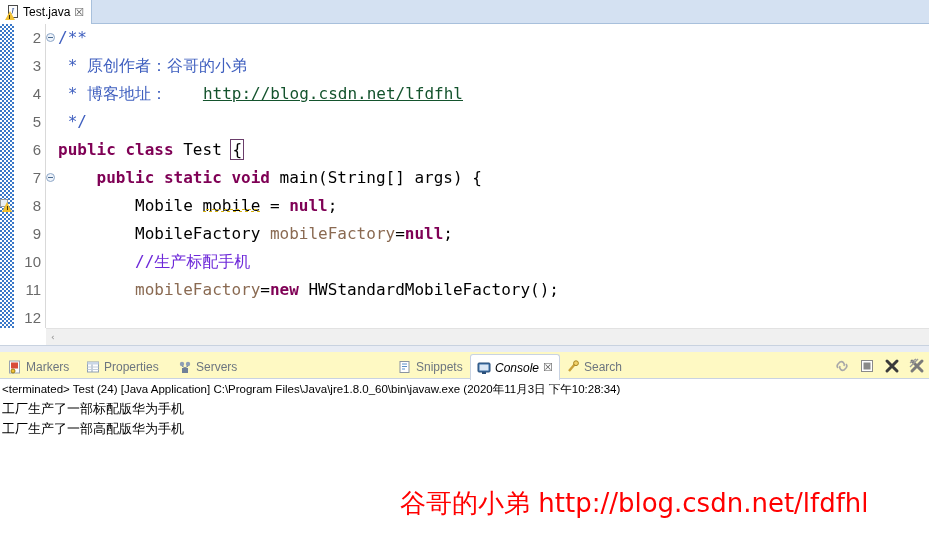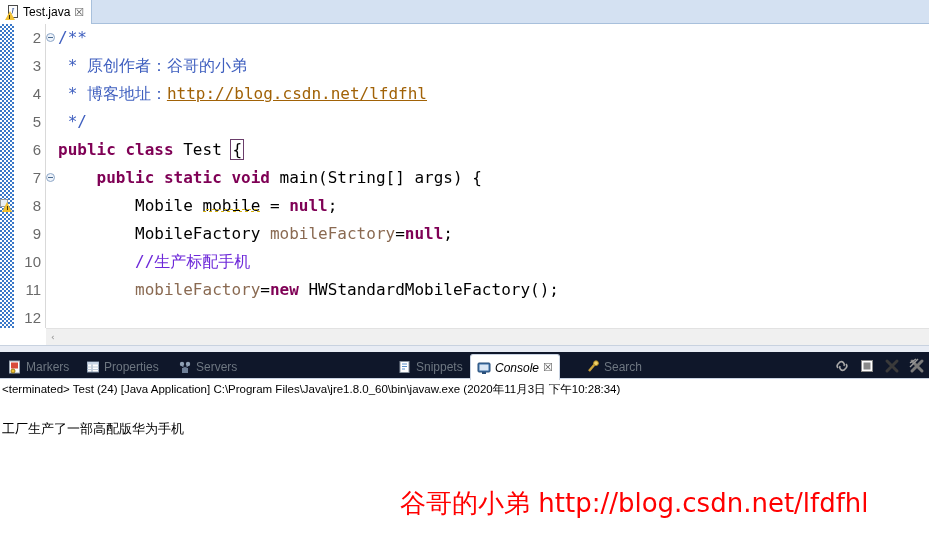--- a/index.html
+++ b/index.html
@@ -80,21 +80,21 @@
     padding-right:5px;box-sizing:border-box;width:32px;
   }
   .code{
     font-family:"DejaVu Sans Mono","Liberation Mono",monospace;
     font-size:16px;color:#000000;padding-left:2px;
   }
 
   
   .kw{color:#7f0055;font-weight:bold;}
   .jdoc{color:#3f5fbf;}
-  .jdoc-link{color:#a16207;text-decoration:underline;}
+  .jdoc-link{color:#14532d;text-decoration:underline;margin-left:36px;}
   .cmt{color:#6d28d9;}
   .fld{color:#8a6a52;}
   .plain{color:#000000;}
 
   
   .squig{
     position:relative;text-decoration:none;color:#000;
   }
   .squig::after{
     content:"";position:absolute;left:0;right:0;bottom:3px;height:3px;
@@ -152,21 +152,21 @@
     position:absolute;left:0;top:345px;width:929px;height:7px;
     background:#e8ecf4;border-top:1px solid #c8d2e0;box-sizing:border-box;
   }
 
   
   .bottom{
     position:absolute;left:0;top:352px;width:929px;height:187px;background:#ffffff;
   }
   .viewtabs{
     position:absolute;left:0;top:0;width:929px;height:27px;
-    background:#0f172a;border-bottom:1px solid #c9d3e2;box-sizing:border-box;
+    background:#fef9c3;border-bottom:1px solid #c9d3e2;box-sizing:border-box;
   }
   .vtab{
     position:absolute;top:2px;height:25px;display:flex;align-items:center;gap:4px;
     padding:0 6px;box-sizing:border-box;white-space:nowrap;
   }
   .vtab .vlabel{font-size:12px;color:#6d7680;line-height:1;}
   .vtab.active{
     background:#ffffff;border:1px solid #c9d3e2;border-bottom:none;
     border-radius:3px 3px 0 0;top:2px;height:26px;
   }
@@ -309,21 +309,21 @@
         </div>
         <div class="vtab active" style="left: 470px;">
           <span class="icon16"><svg width="14" height="14">
               <rect x="1" y="2" width="12" height="9" rx="1" fill="#3b6ea5" stroke="#2a4f78"></rect>
               <rect x="2.5" y="3.5" width="9" height="6" fill="#dbe7f5"></rect>
               <rect x="5" y="11" width="4" height="2" fill="#2a4f78"></rect>
             </svg></span>
           <span class="vlabel">Console</span>
           <span class="vx">☒</span>
         </div>
-        <div class="vtab" style="left: 580px;">
+        <div class="vtab" style="left: 560px;">
           <span class="icon16"><svg width="14" height="14">
               <line x1="3" y1="11" x2="9" y2="4" stroke="#caa23a" stroke-width="2.4"></line>
               <circle cx="10" cy="3.2" r="2.4" fill="#f2d26a" stroke="#a8851f"></circle>
             </svg></span>
           <span class="vlabel">Search</span>
         </div>
       </div>
 
     <div class="cons-toolbar" id="cons-toolbar">
         <span class="tb"><svg width="16" height="16">
@@ -337,18 +337,19 @@
         <span class="tb"><svg width="16" height="16">
             <path d="M3 3 L13 13 M13 3 L3 13" stroke="#3a3a3a" stroke-width="3" stroke-linecap="round"></path>
           </svg></span>
         <span class="tb"><svg width="16" height="16">
             <path d="M3 3 L13 13 M13 3 L3 13" stroke="#7a7a7a" stroke-width="3" stroke-linecap="round"></path>
             <path d="M1 5 L7 1 M1 9 L9 1" stroke="#9a9a9a" stroke-width="1.4"></path>
           </svg></span>
       </div>
 
     <div class="status">&lt;terminated&gt; Test (24) [Java Application] C:\Program Files\Java\jre1.8.0_60\bin\javaw.exe (2020年11月3日 下午10:28:34)</div>
+    <div class="outline out0">工厂生产了一部标配版华为手机</div>
     <div class="outline out1">工厂生产了一部高配版华为手机</div>
   </div>
 
   <div class="watermark">谷哥的小弟 http://blog.csdn.net/lfdfhl</div>
 
 </div>
 
 </body></html>

